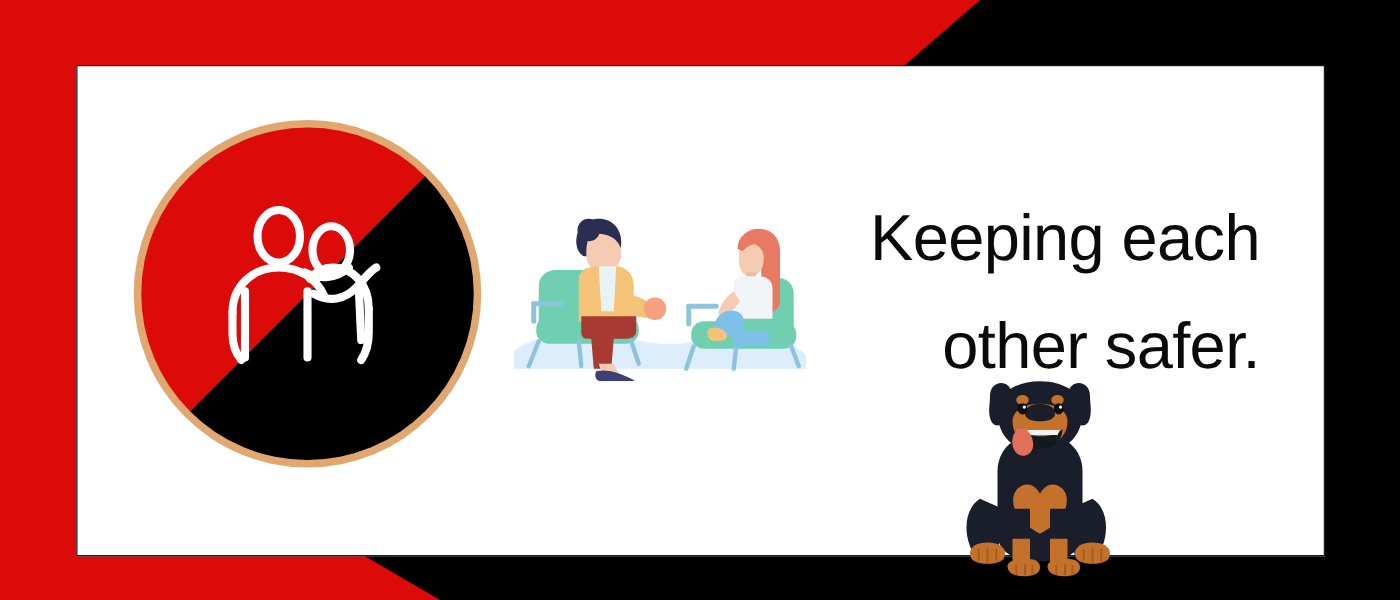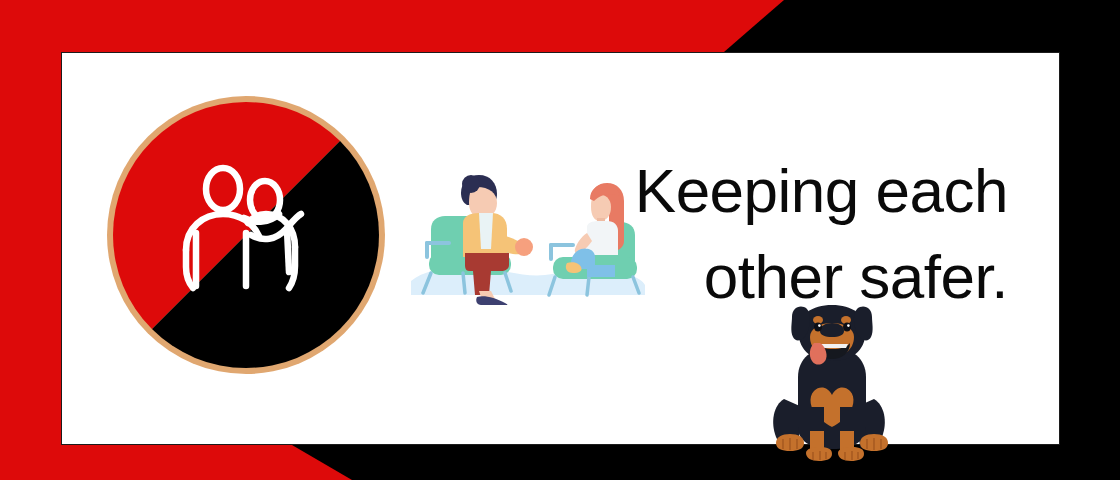--- a/index.html
+++ b/index.html
@@ -55,21 +55,21 @@
   }
 
   
   .headline {
     position: absolute;
     left: 600px;
     top: 148px;
     width: 408px;
     text-align: right;
     color: #0a0a0a;
-    font-size: 62px;
+    font-size: 52px;
     line-height: 86px;
     letter-spacing: -0.5px;
     white-space: pre-line;
   }
 
   
   .dog-illo {
     position: absolute;
     left: 762px;
     top: 303px;

